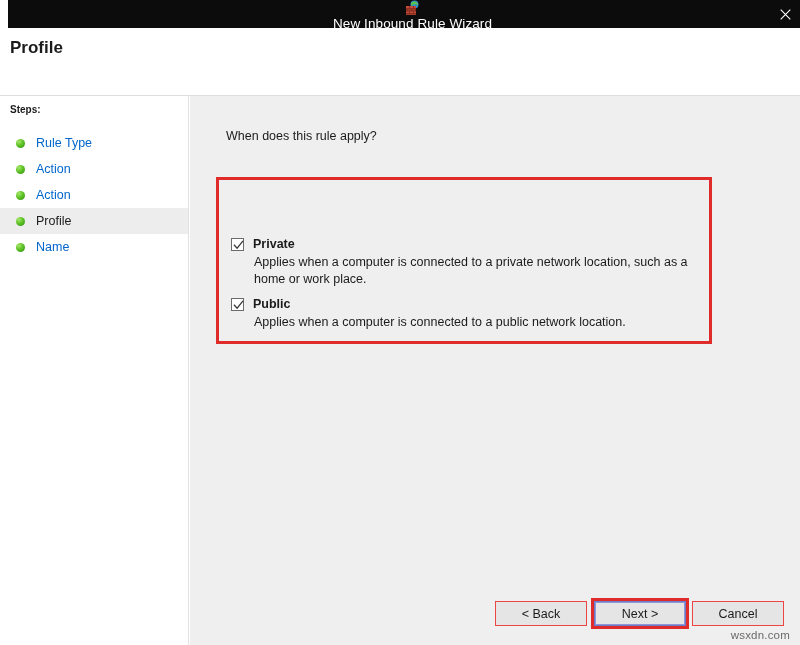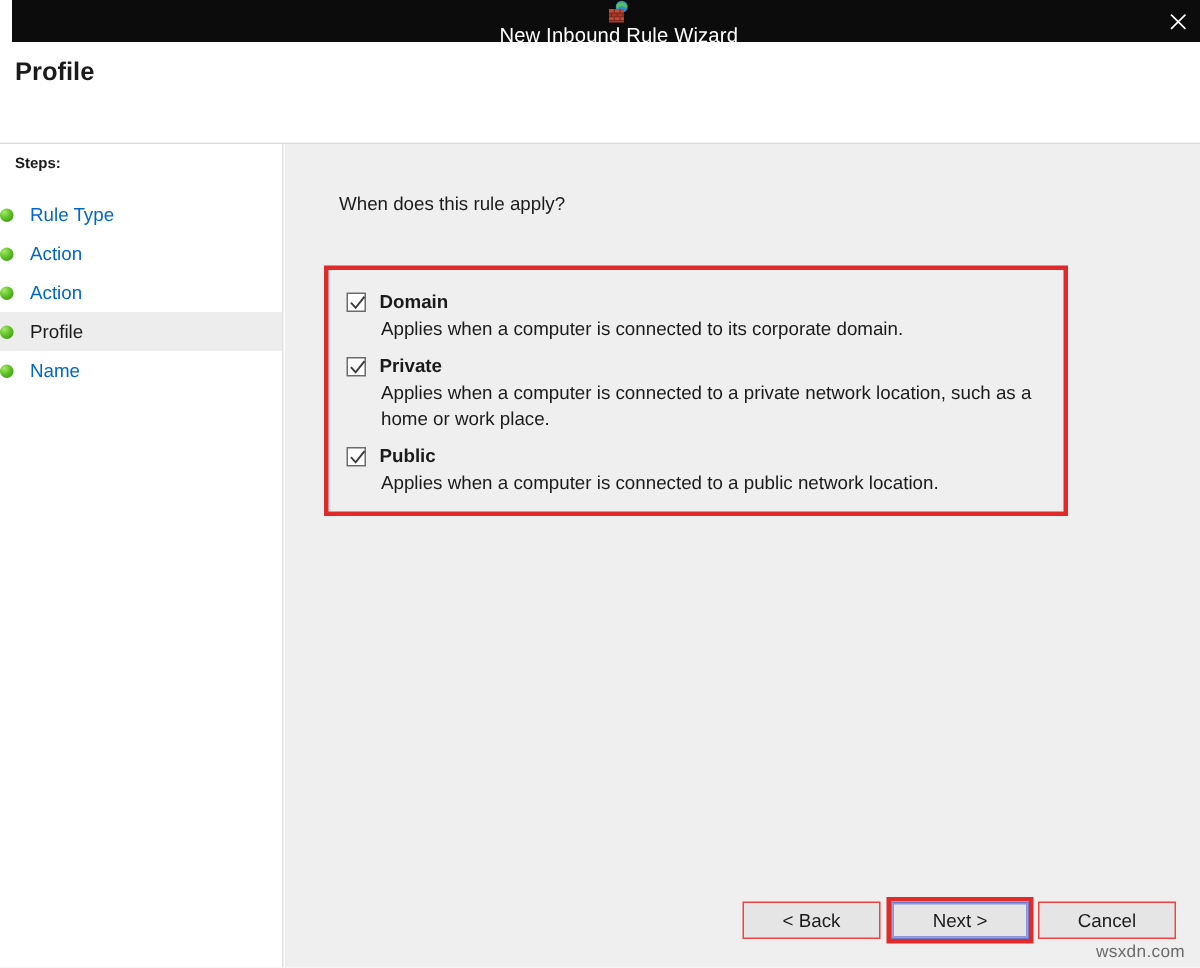--- a/index.html
+++ b/index.html
@@ -91,21 +91,21 @@
   }
   .steps-list {
     position: absolute;
     left: 0; top: 34px;
     width: 188px;
   }
   .step {
     height: 26px;
     display: flex;
     align-items: center;
-    padding-left: 0;
+    padding-left: 16px;
     box-sizing: border-box;
   }
   .step.active {
     background: #ededed;
   }
   .step-bullet {
     width: 9px; height: 9px;
     border-radius: 50%;
     background: radial-gradient(circle at 32% 28%, #a6e86a 0%, #5fc227 45%, #2f8f0f 100%);
     flex: 0 0 auto;
@@ -281,31 +281,20 @@
     </div>
   </div>
 </div>
 
 <div class="content">
 
   <div class="question">When does this rule apply?</div>
 
   <div class="profile-box">
 
-    <div class="profile-item" style="top:14px;">
-      <div class="cb-row">
-        <span class="checkbox">
-          <svg width="11" height="11" viewBox="0 0 11 11">
-            <path d="M1.4 5.2 L4.1 8.2 L9.6 1.3" stroke="#3c3c3c" stroke-width="1.3" fill="none" stroke-linecap="square"></path>
-          </svg>
-        </span>
-        <span class="cb-title">Domain</span>
-      </div>
-      <div class="cb-desc">Applies when a computer is connected to its corporate domain.</div>
-    </div>
 
     <div class="profile-item" style="top:57px;">
       <div class="cb-row">
         <span class="checkbox">
           <svg width="11" height="11" viewBox="0 0 11 11">
             <path d="M1.4 5.2 L4.1 8.2 L9.6 1.3" stroke="#3c3c3c" stroke-width="1.3" fill="none" stroke-linecap="square"></path>
           </svg>
         </span>
         <span class="cb-title">Private</span>
       </div>

